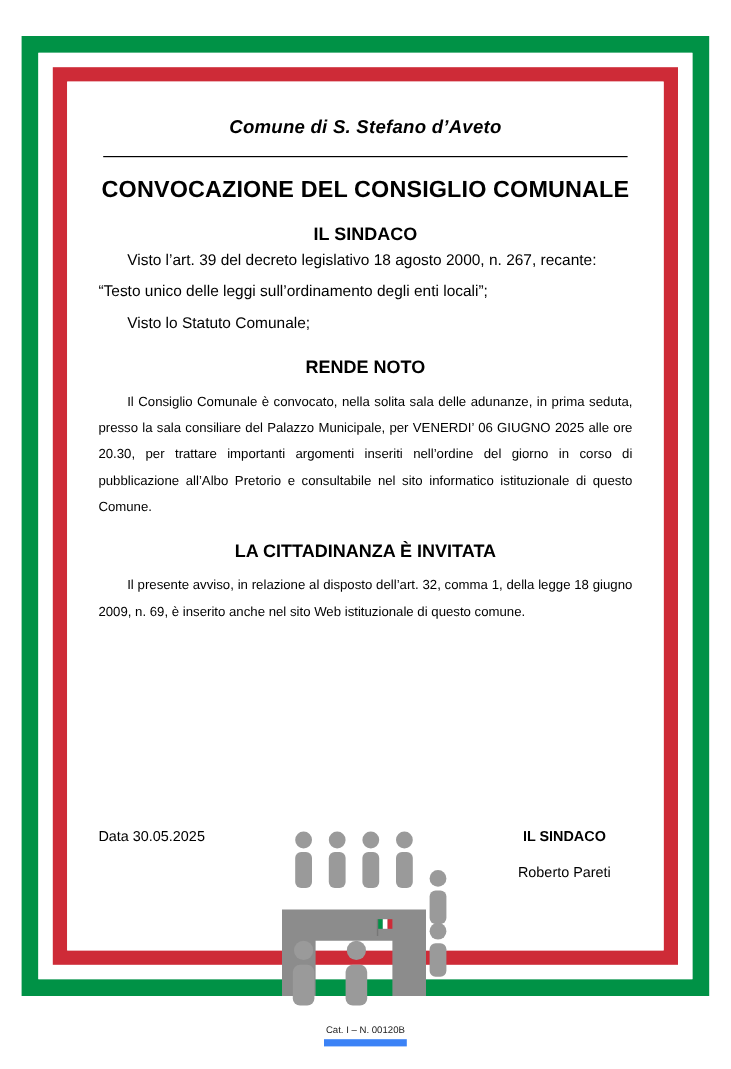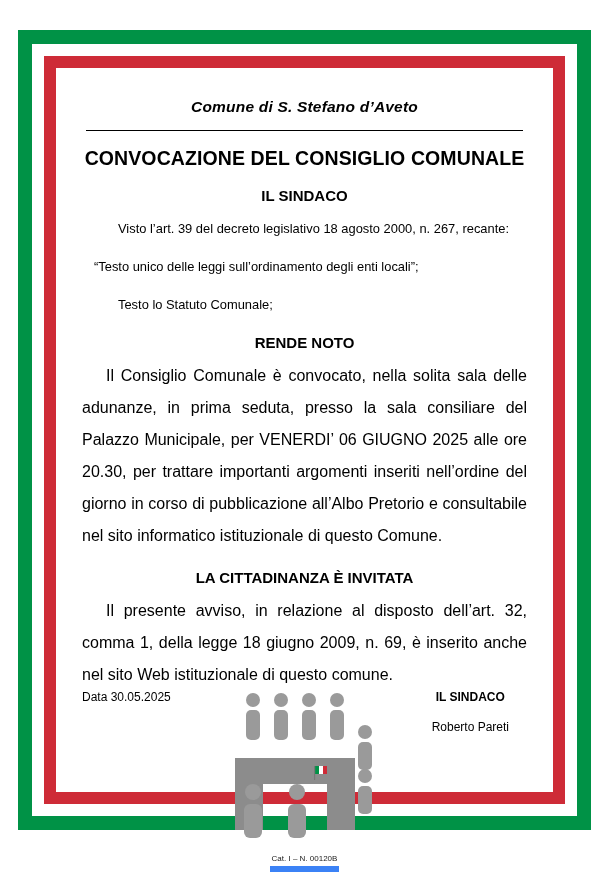--- a/index.html
+++ b/index.html
@@ -82,30 +82,30 @@
   .subtitle {
     text-align: center;
     font-weight: bold;
     font-size: 15px;
     margin: 17px 0 0 0;
   }
   .subtitle.tight { }
 
   
   .para {
-    font-size: 16px;
+    font-size: 11px;
     line-height: 2.0;
     margin: 9px 0 0 0;
     text-align: justify;
   }
   .para.indent { text-indent: 24px; }
   .list-line {
     font-size: 12.9px;
     line-height: 2.0;
-    margin: 12px;
+    margin: 0;
     text-indent: 24px;
   }
 
   
   .sig-row {
     position: absolute;
     left: 26px;
     right: 26px;
     top: 622px;
     display: flex;
@@ -163,21 +163,21 @@
 
         <div class="rule"></div>
 
         <div class="title">CONVOCAZIONE DEL CONSIGLIO COMUNALE</div>
 
         <div class="subtitle">IL SINDACO</div>
 
         <div>
           <p class="list-line">Visto l’art. 39 del decreto legislativo 18 agosto 2000, n. 267, recante:</p>
           <p class="list-line" style="text-indent:0">“Testo unico delle leggi sull’ordinamento degli enti locali”;</p>
-          <p class="list-line">Testo lo Statuto Comunale;</p>
+          <p class="list-line">Visto lo Statuto Comunale;</p>
         </div>
 
         <div class="subtitle tight">RENDE NOTO</div>
 
         <p class="para indent">Il Consiglio Comunale è convocato, nella solita sala delle adunanze, in prima seduta, presso la sala consiliare del Palazzo Municipale, per VENERDI’ 06 GIUGNO 2025 alle ore 20.30, per trattare importanti argomenti inseriti nell’ordine del giorno in corso di pubblicazione all’Albo Pretorio e consultabile nel sito informatico istituzionale di questo Comune.</p>
 
         <div class="subtitle tight">LA CITTADINANZA È INVITATA</div>
 
         <p class="para indent">Il presente avviso, in relazione al disposto dell’art. 32, comma 1, della legge 18 giugno 2009, n. 69, è inserito anche nel sito Web istituzionale di questo comune.</p>
 

